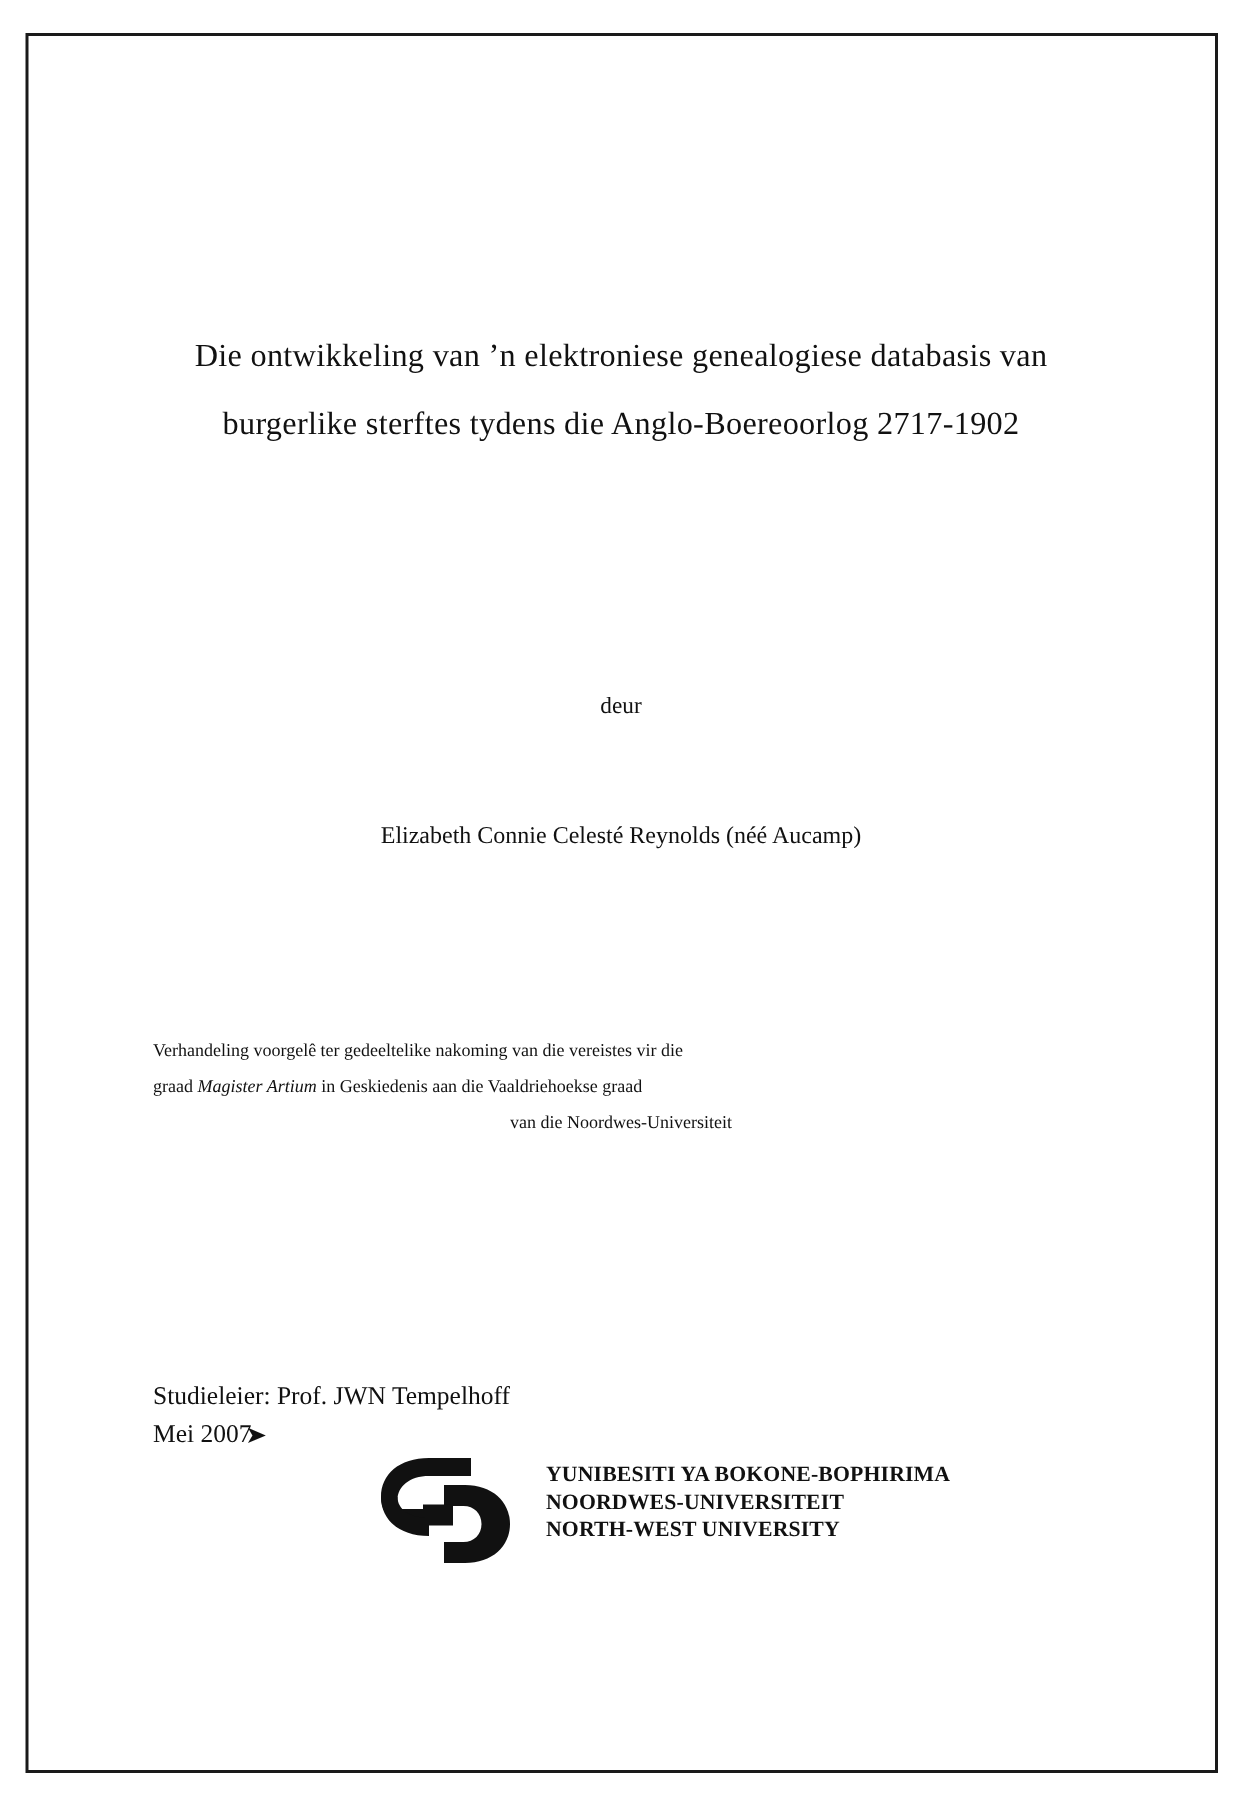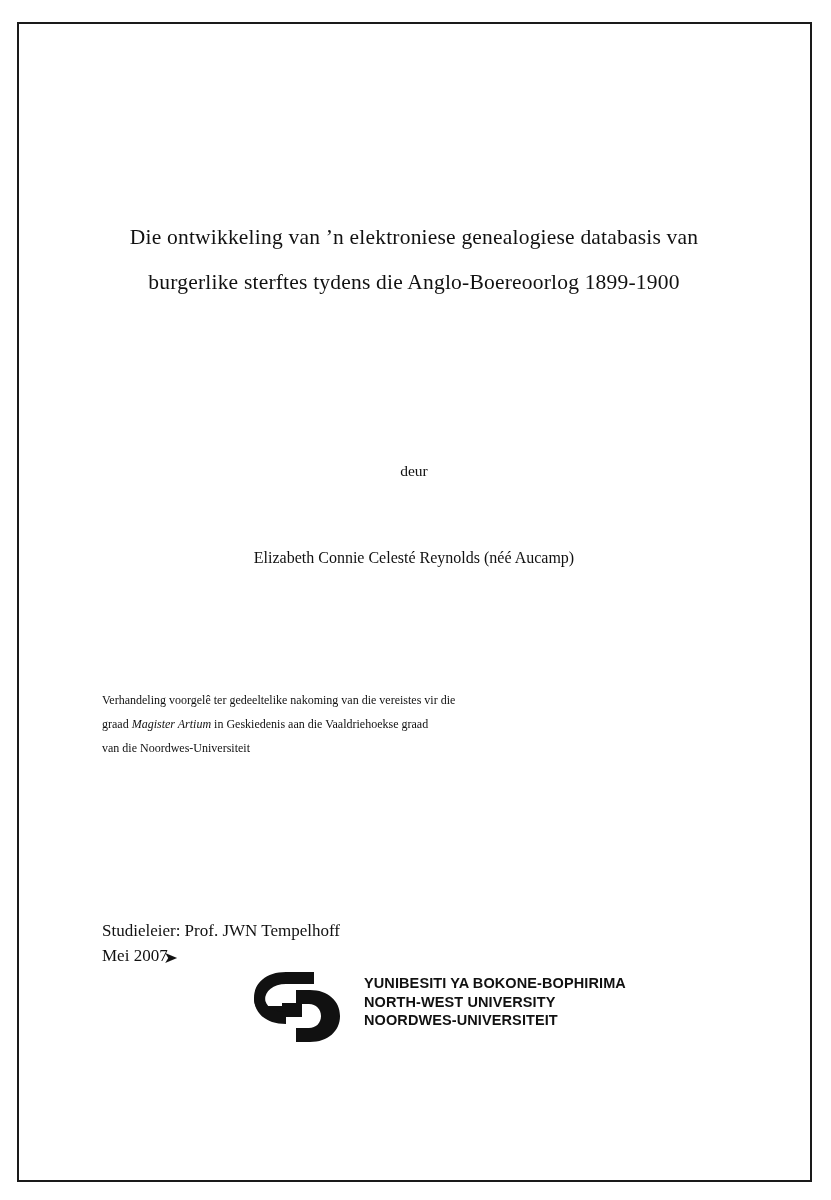--- a/index.html
+++ b/index.html
@@ -84,21 +84,21 @@
   .statement {
     position: absolute;
     left: 2px;
     top: 658px;
     width: 624px;
     font-size: 12px;
     line-height: 24px;
     text-align: justify;
   }
   .statement .last {
-    text-align: left;
+    text-align: center;
   }
   .statement i {
   }
 
   
   .supervisor {
     position: absolute;
     left: 2px;
     top: 888px;
     font-size: 17px;
@@ -129,21 +129,21 @@
     position: absolute;
     left: 0;
     top: 2px;
     width: 108px;
     height: 74px;
   }
   .logo-text {
     position: absolute;
     left: 112px;
     top: 6px;
-    font-family: Liberation Sans, sans-serif;
+    font-family: Liberation Serif, serif;
     font-size: 14.5px;
     font-weight: bold;
     line-height: 18.5px;
     letter-spacing: 0.1px;
     color: #111111;
     white-space: nowrap;
   }
   .logo-text span {
     display: block;
   }
@@ -152,21 +152,21 @@
 <body>
 
 <div class="page">
 
   <div class="scan-frame"></div>
 
   <div class="content">
 
     <div class="title">
       <span class="line">Die ontwikkeling van ’n elektroniese genealogiese databasis van</span>
-      <span class="line">burgerlike sterftes tydens die Anglo-Boereoorlog 1899-1900</span>
+      <span class="line">burgerlike sterftes tydens die Anglo-Boereoorlog 2717-1902</span>
     </div>
 
     <div class="byline-word">deur</div>
 
     <div class="author">Elizabeth Connie Celesté Reynolds (néé Aucamp)</div>
 
     <div class="statement">
       <div>Verhandeling voorgelê ter gedeeltelike nakoming van die vereistes vir die</div>
       <div><span>graad </span><i>Magister Artium</i><span> in Geskiedenis aan die Vaaldriehoekse graad</span></div>
       <div class="last">van die Noordwes-Universiteit</div>
@@ -186,19 +186,19 @@
         <g fill="#111111">
           <path d="M34 2 C14 2 2 13 2 28 C2 36 6 42 13 45 L13 30 C13 21 21 14 34 14 L62 14 L62 2 Z"></path>
           <path d="M13 45 C13 45 13 46 13 47 L30 47 L30 36 L13 36 Z"></path>
           <path d="M44 20 L44 34 L57 34 C64 34 69 39 69 46 C69 53 64 58 57 58 L44 58 L44 72 L58 72 C76 72 88 61 88 46 C88 31 76 20 58 20 Z"></path>
           <rect x="30" y="33" width="20" height="14"></rect>
           <path d="M2 28 C2 43 14 54 34 54 L34 42 C21 42 13 36 13 28 Z"></path>
         </g>
       </svg>
       <div class="logo-text">
         <span>YUNIBESITI YA BOKONE-BOPHIRIMA</span>
+        <span>NOORDWES-UNIVERSITEIT</span>
         <span>NORTH-WEST UNIVERSITY</span>
-        <span>NOORDWES-UNIVERSITEIT</span>
       </div>
     </div>
 
   </div>
 </div>
 
 </body></html>

